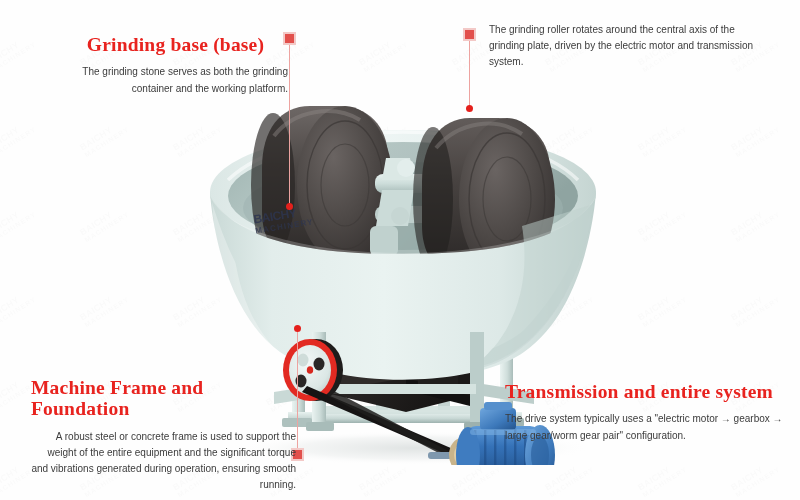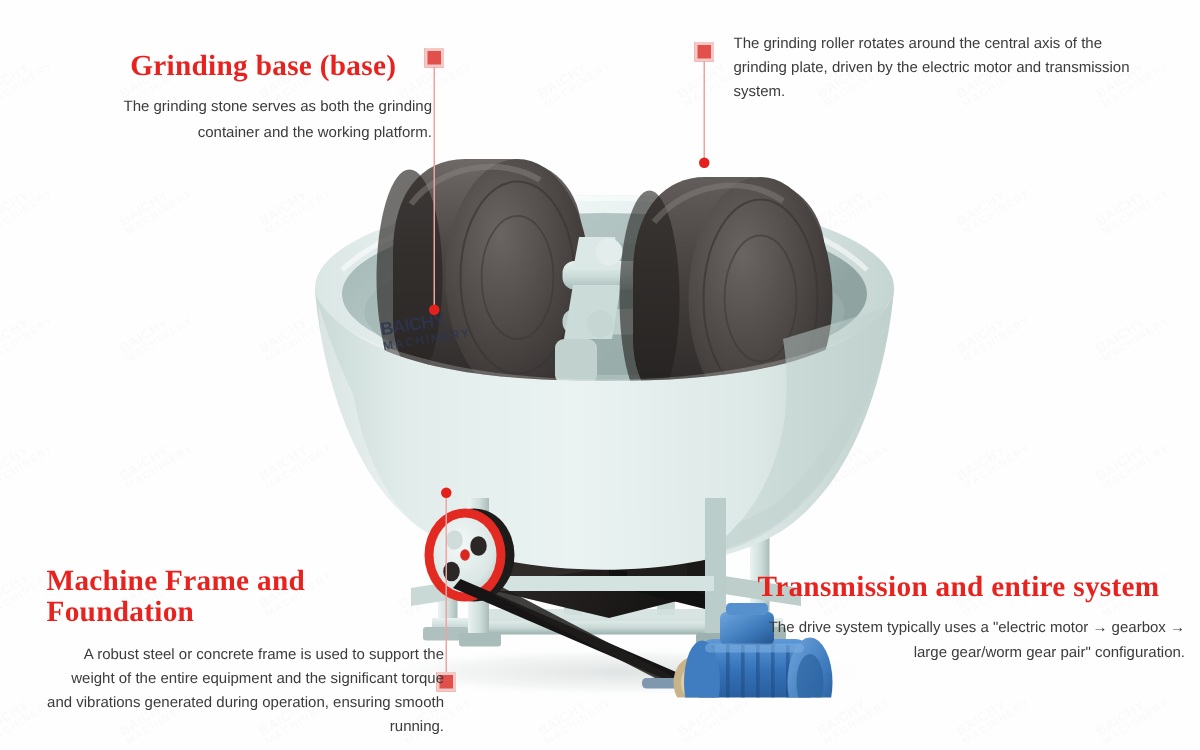--- a/index.html
+++ b/index.html
@@ -63,21 +63,21 @@
   #callout-grinding-rollers{left:489px;top:22px;width:283px;}
   #callout-grinding-rollers h2{text-align:left;}
   #callout-grinding-rollers p{text-align:left;}
 
   #callout-machine-frame{left:31px;top:377px;width:265px;}
   #callout-machine-frame h2{}
   #callout-machine-frame p{text-align:right;}
 
   #callout-transmission{left:505px;top:381px;width:285px;}
   #callout-transmission h2{text-align:left;}
-  #callout-transmission p{text-align:right;}
+  #callout-transmission p{text-align:left;}
 
   
   .leader{position:absolute;z-index:18;}
   .leader .lead-line{
     position:absolute;
     left:6px;top:0;
     width:1.2px;
     background:#eda3a0;
   }
   .leader .lead-square{

